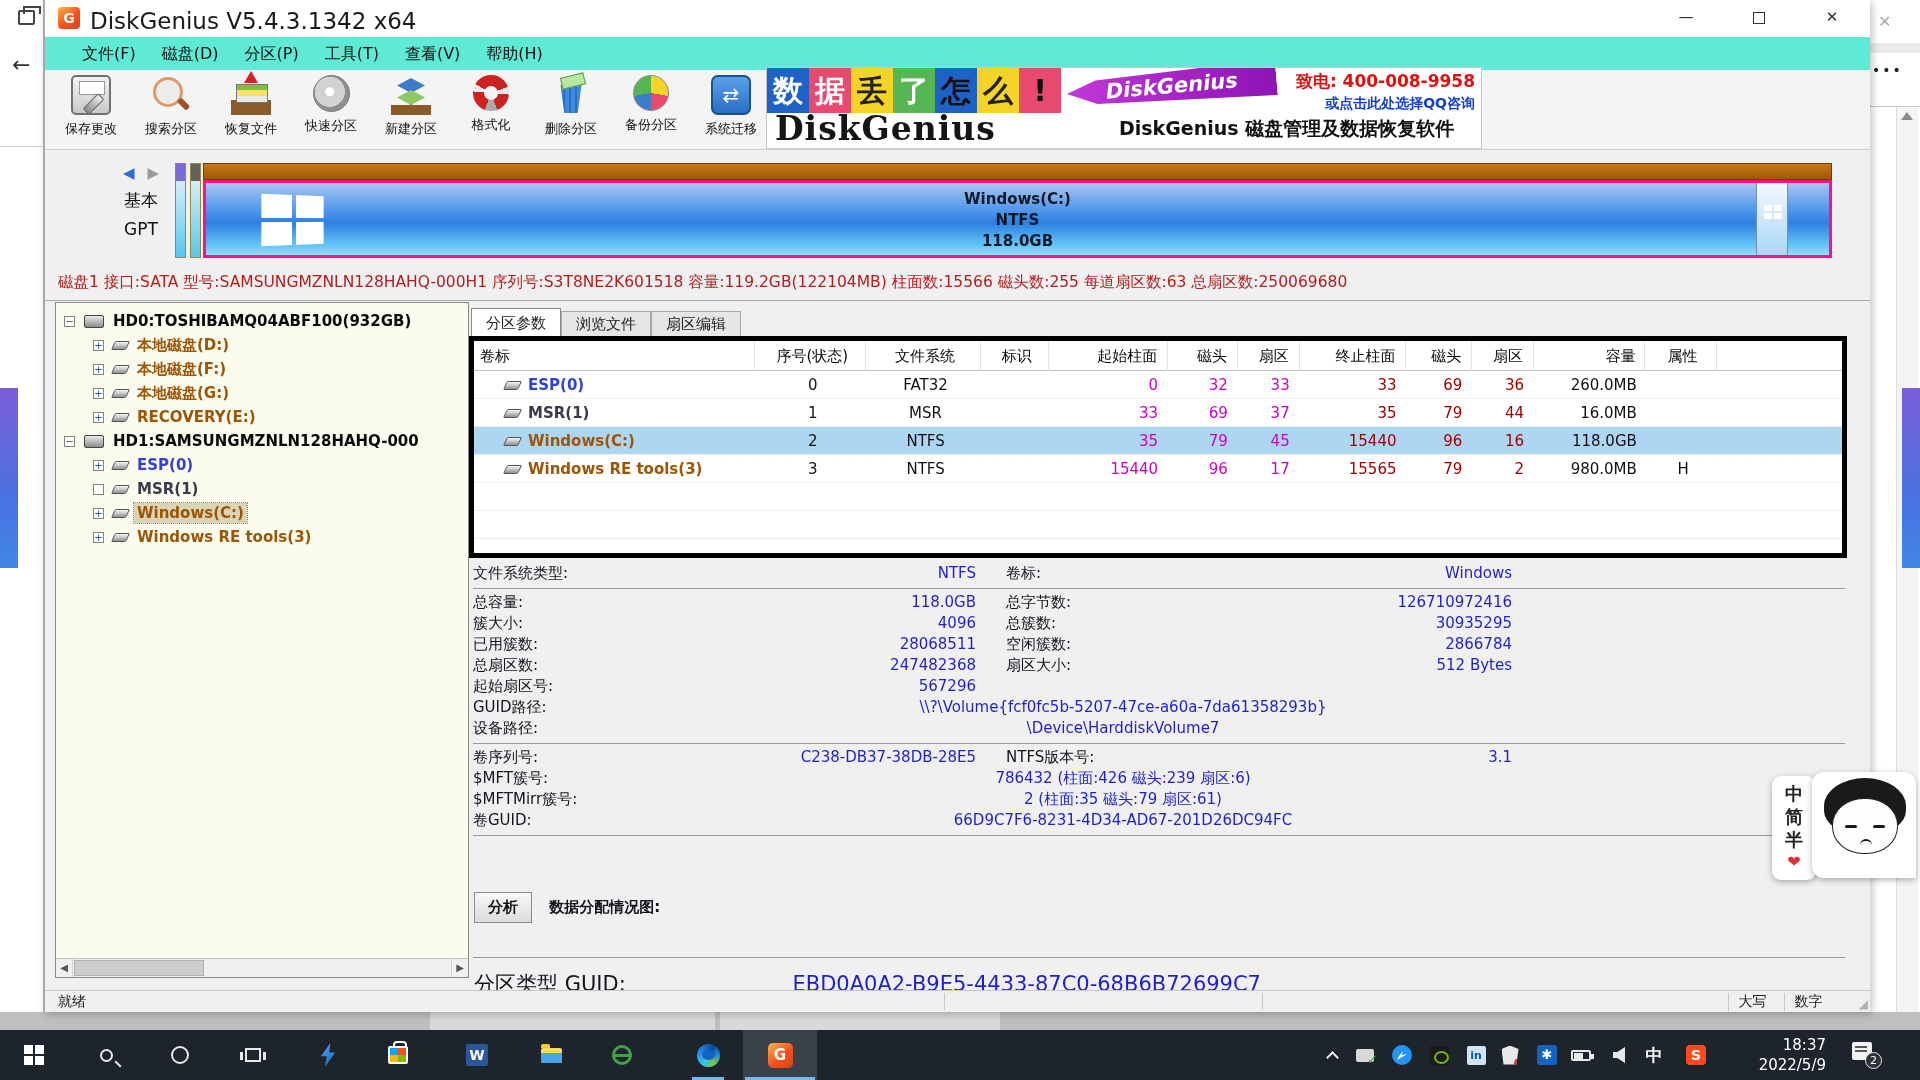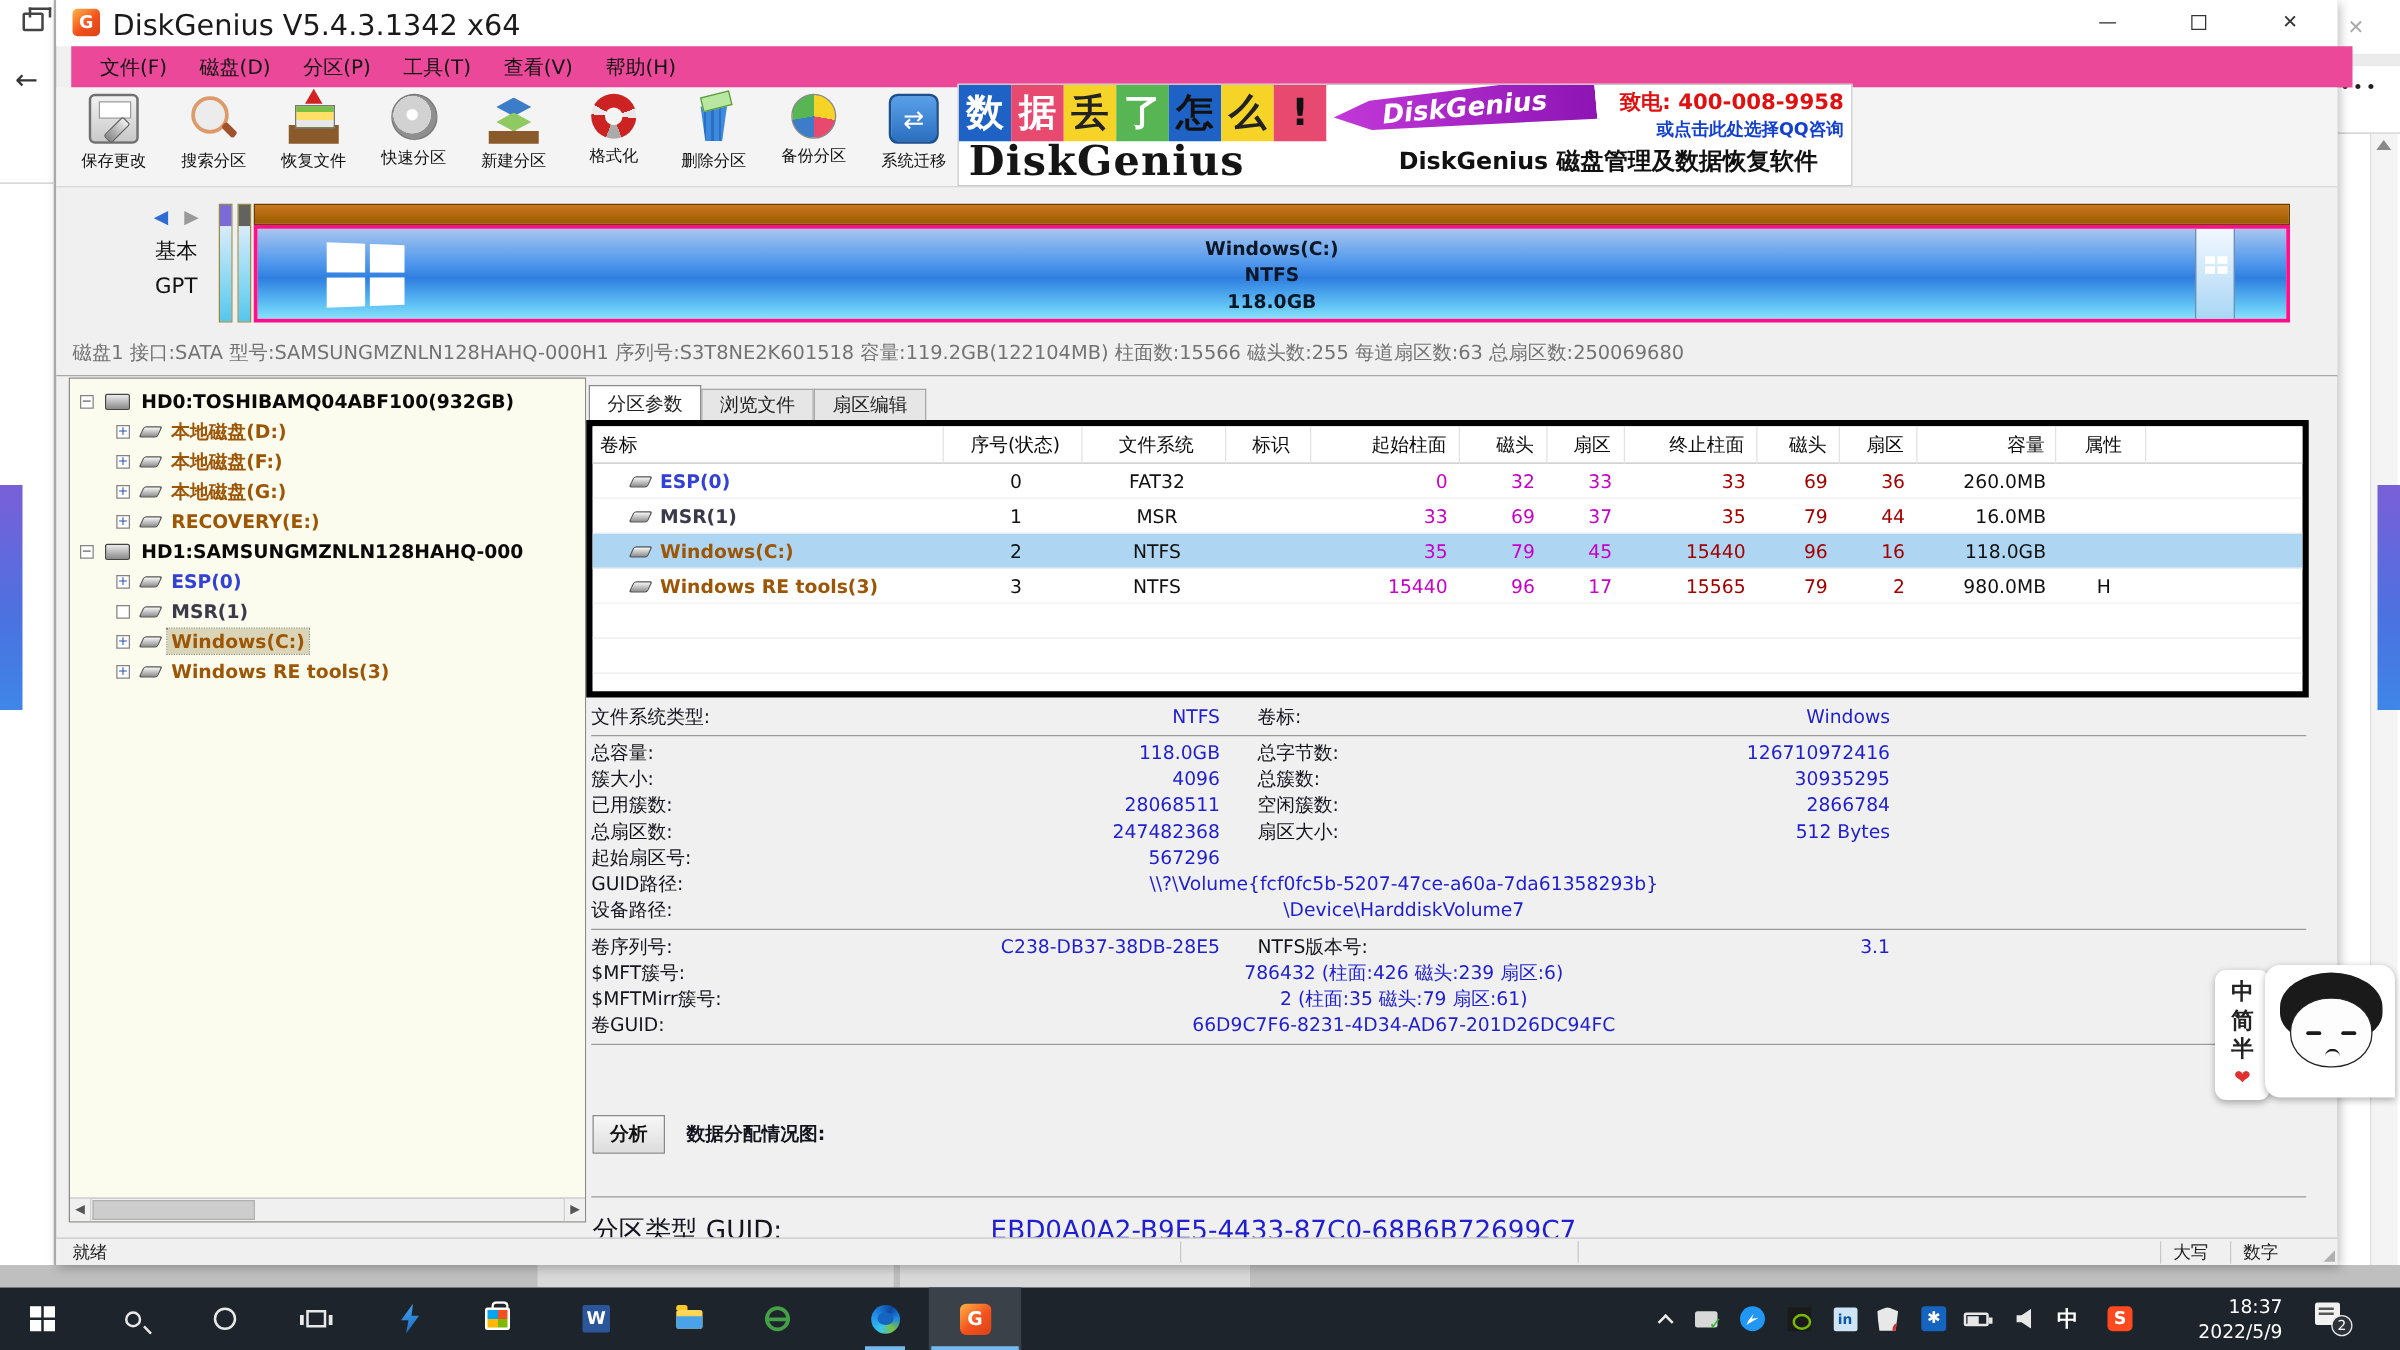--- a/index.html
+++ b/index.html
@@ -27,21 +27,21 @@
   
   .dg-window{position:absolute;left:44px;top:0;width:1826px;height:1012px;background:#f0f0f0;border-left:1px solid #aaa;box-shadow:2px 2px 8px rgba(0,0,0,.25);}
   .titlebar{position:absolute;left:0;top:0;width:100%;height:37px;background:#fff;}
   .dg-ico{display:inline-block;width:22px;height:22px;border-radius:4px;background:linear-gradient(140deg,#ffb347,#f4511e 55%,#d84315);color:#fff;font-weight:800;font-size:14px;text-align:center;line-height:22px;}
   .titlebar .dg-ico{position:absolute;left:13px;top:7px;}
   .titlebar .title{position:absolute;left:45px;top:8px;font-size:23px;color:#1a1a1a;}
   .winbtn{position:absolute;top:0;width:46px;height:34px;text-align:center;line-height:34px;font-size:15px;color:#333;}
   .winbtn.min{left:1618px;} .winbtn.max{left:1691px;} .winbtn.close{left:1764px;}
   .winbtn.max i{display:inline-block;width:12px;height:12px;border:1.5px solid #333;vertical-align:middle;}
 
-  .menubar{position:absolute;left:12px;top:37px;width:100%;height:33px;background:#ec4899;padding-left:10px;display:flex;align-items:center;}
+  .menubar{position:absolute;left:0;top:37px;width:100%;height:33px;background:#5eead4;padding-left:24px;display:flex;align-items:center;}
   .menu-item{padding:0 13px;font-size:16px;color:#111;height:26px;line-height:26px;}
 
   
   .toolbar{position:absolute;left:0;top:70px;width:100%;height:80px;background:#f4f4f4;border-bottom:1px solid #cfcfcf;}
   .tb-items{position:absolute;left:6px;top:0;display:flex;}
   .tb-item{width:80px;height:78px;text-align:center;padding-top:5px;}
   .tb-ico{display:block;width:40px;height:40px;margin:0 auto;position:relative;}
   .tb-label{display:block;margin-top:5px;font-size:13px;color:#111;}
 
   .v-save .tb-ico{background:linear-gradient(#f2f2f2,#c9c9c9);border:2px solid #707070;border-radius:5px;}
@@ -89,21 +89,21 @@
   .disk-bar{position:absolute;left:158px;top:13px;width:1629px;height:95px;}
   .gpt-band{position:absolute;left:0;top:0;width:100%;height:17px;background:linear-gradient(180deg,#c9781e,#9c5a00);border:1px solid #6b3e00;}
   .partition-main{position:absolute;left:0;top:17px;width:100%;height:78px;border:3px solid #ff0f8a;background:linear-gradient(180deg,#a8c6f0 0%,#4f97ec 38%,#2f7fe0 55%,#66c9f7 88%,#8ee0fb 100%);}
   .partition-main .ptext{position:absolute;left:0;top:6px;width:100%;text-align:center;color:#0c1828;font-size:15px;line-height:21px;font-weight:600;}
   .winlogo{display:grid;grid-template-columns:1fr 1fr;grid-template-rows:1fr 1fr;gap:4px;transform:perspective(160px) rotateY(14deg);}
   .winlogo i{background:#fff;}
   .partition-main .winlogo{position:absolute;left:56px;top:12px;width:64px;height:50px;}
   .seg-re{position:absolute;left:1550px;top:0;width:32px;height:72px;background:linear-gradient(180deg,#f2f8ff,#bfe0f8 70%,#a8d8f4);border-left:1px solid #7090b0;border-right:1px solid #7090b0;}
   .seg-re .winlogo{position:absolute;left:7px;top:22px;width:18px;height:14px;gap:2px;transform:none;}
 
-  .diskinfo{position:absolute;left:0;top:263px;width:100%;height:38px;background:#f0f0f0;border-bottom:1px solid #a8a8a8;font-size:15.5px;color:#737373;line-height:38px;padding-left:13px;}
+  .diskinfo{position:absolute;left:0;top:263px;width:100%;height:38px;background:#f0f0f0;border-bottom:1px solid #a8a8a8;font-size:15.5px;color:#b91c1c;line-height:38px;padding-left:13px;}
 
   
   .treepanel{position:absolute;left:10px;top:302px;width:414px;height:676px;background:#fbfbee;border:1px solid #8a8a8a;overflow:hidden;}
   .tree-items{position:absolute;left:0;top:6px;width:100%;}
   .tree-item{height:24px;display:flex;align-items:center;white-space:nowrap;}
   .tree-item.v-0{padding-left:8px;} .tree-item.v-1{padding-left:37px;}
   .expander{width:11px;height:11px;border:1px solid #848484;background:#fff;font-size:10px;line-height:9px;text-align:center;color:#444;flex:none;}
   .tree-item.v-minus .expander:before{content:"−";}
   .tree-item.v-plus .expander:before{content:"+";color:#2a52b8;}
   .node-ico{flex:none;margin:0 6px 0 9px;}

